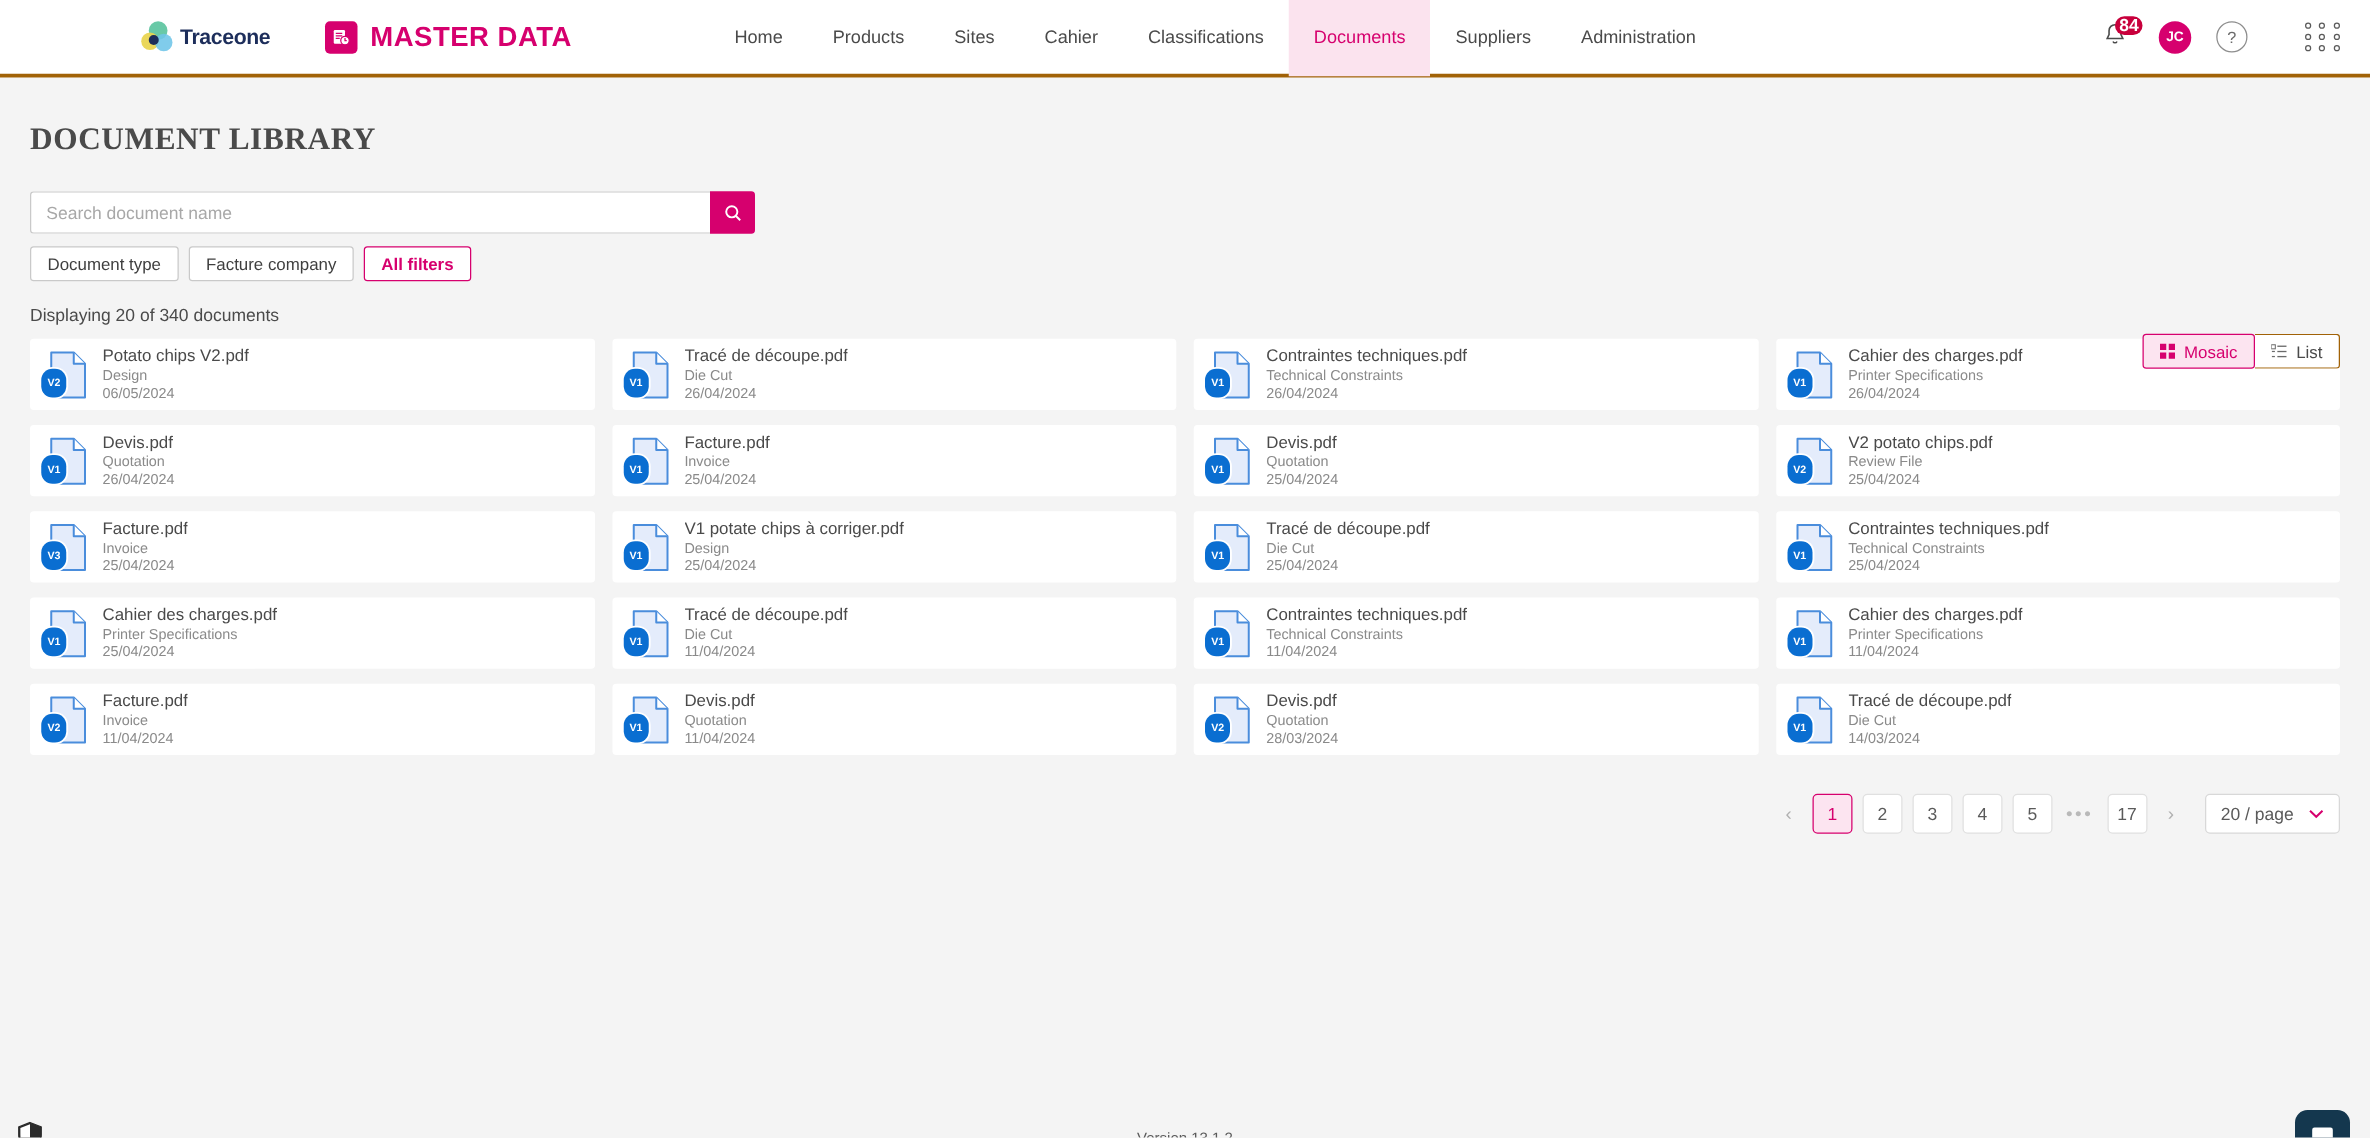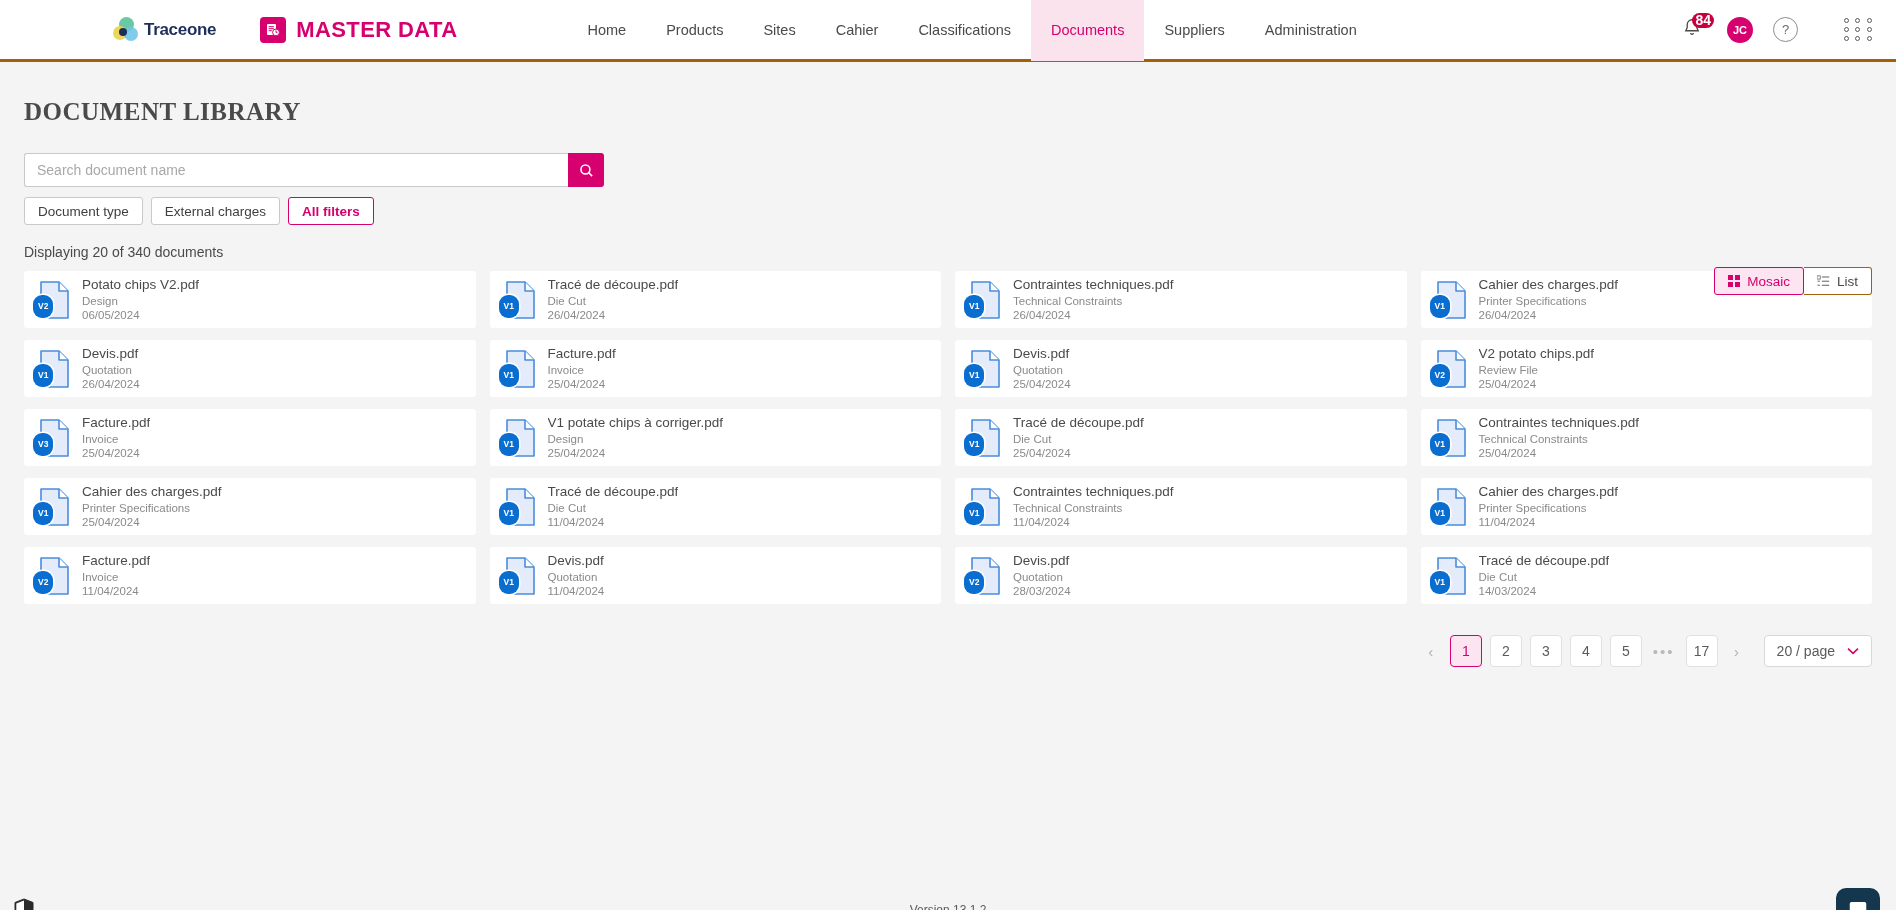--- a/index.html
+++ b/index.html
@@ -272,21 +272,21 @@
     <button class="searchbtn">
       <svg width="17" height="17" viewBox="0 0 24 24" fill="none" stroke="#fff" stroke-width="2.2">
         <circle cx="10.5" cy="10.5" r="6.3"></circle>
           <path d="M15.2 15.2 L20 20"></path>
       </svg>
     </button>
   </div>
 
   <div class="filterrow">
     <div class="chip">Document type</div>
-    <div class="chip">External charges</div>
+    <div class="chip">Facture company</div>
     <div class="chip accent">All filters</div>
   </div>
 
   <div class="viewtoggle">
     <div class="vbtn active">
       <span class="mosaic-ico">
           <i></i>
           <i></i>
           <i></i>
           <i></i>

